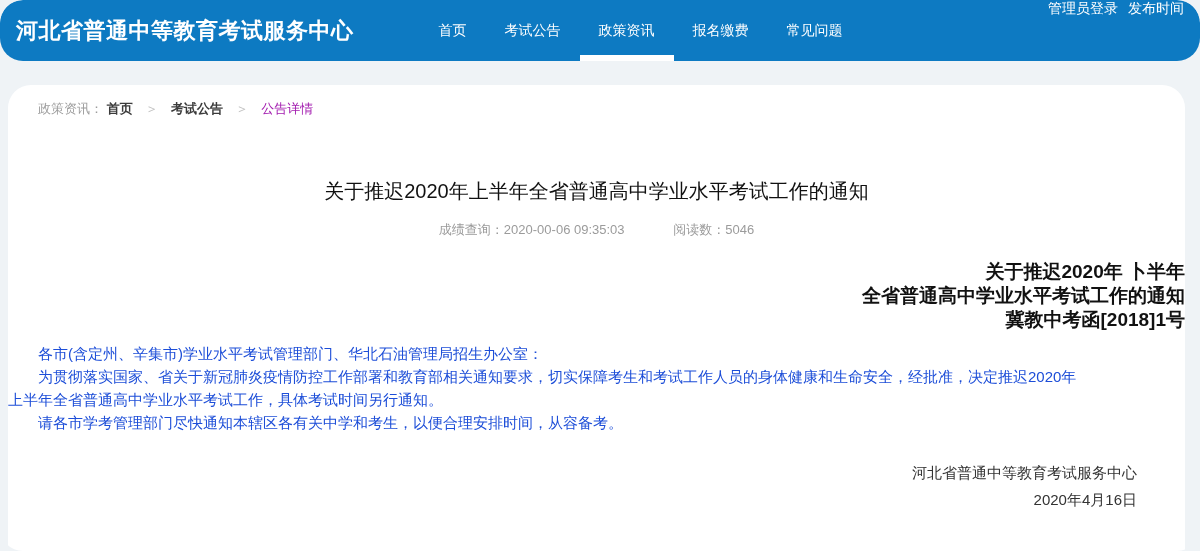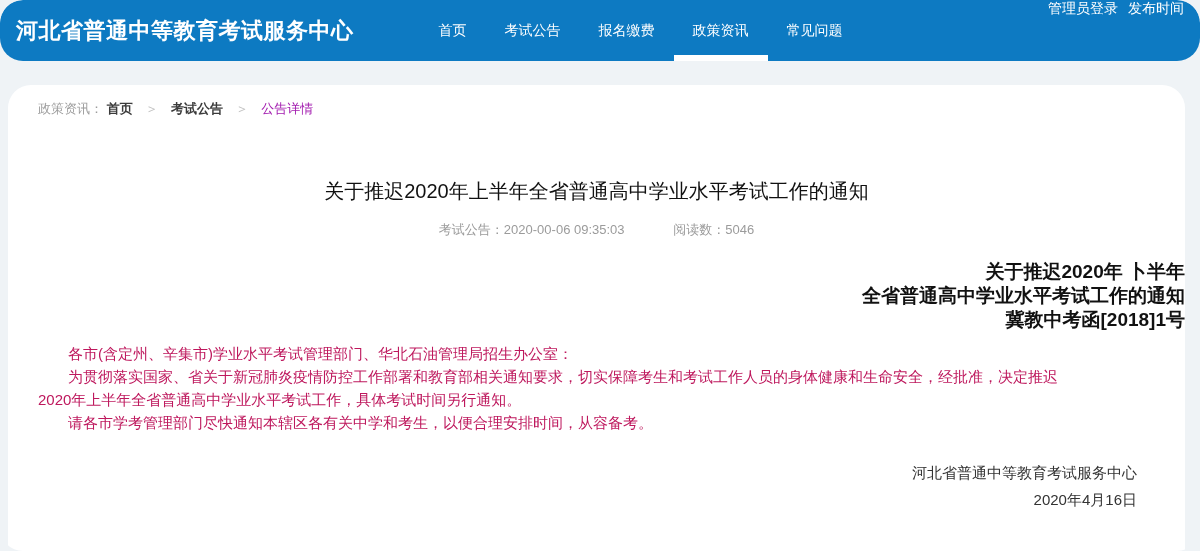--- a/index.html
+++ b/index.html
@@ -96,25 +96,24 @@
     margin-top: 22px;
     text-align: right;
     font-size: 19px;
     line-height: 24px;
     font-weight: bold;
     color: #111;
   }
 
   .article-body {
     margin-top: 10px;
-    padding-left: 30px;
     width: 1075px;
     font-size: 15px;
     line-height: 23px;
-    color: #be185d;
+    color: #1d4ed8;
   }
   .article-body p { text-indent: 2em; }
 
   .signature {
     margin-top: 25px;
     padding-right: 48px;
     text-align: right;
     font-size: 15px;
     line-height: 27px;
     color: #333;
@@ -122,22 +121,22 @@
 </style>
 </head>
 <body>
 
 <div class="header">
   <div class="site-title">河北省普通中等教育考试服务中心</div>
 
   <div class="nav">
     <div class="nav-item">首页</div>
     <div class="nav-item">考试公告</div>
+    <div class="nav-item active">政策资讯</div>
     <div class="nav-item">报名缴费</div>
-    <div class="nav-item active">政策资讯</div>
     <div class="nav-item">常见问题</div>
   </div>
 
   <div class="logins">
     <div class="login-link">管理员登录</div>
     <div class="login-link">发布时间</div>
   </div>
 </div>
 
 <div class="card">
@@ -147,21 +146,21 @@
     <span class="crumb-bold">首页</span>
     <span class="crumb-sep">＞</span>
     <span class="crumb-bold">考试公告</span>
     <span class="crumb-sep">＞</span>
     <span class="crumb-current">公告详情</span>
   </div>
 
   <div class="article-title">关于推迟2020年上半年全省普通高中学业水平考试工作的通知</div>
 
   <div class="article-meta">
-    <span>考试公告：</span><span>2020-00-06 09:35:03</span>
+    <span>成绩查询：</span><span>2020-00-06 09:35:03</span>
     <span class="views">阅读数：</span><span>5046</span>
   </div>
 
   <div class="doc-heading">
     <div>关于推迟2020年 卜半年</div>
     <div>全省普通高中学业水平考试工作的通知</div>
     <div>冀教中考函[2018]1号</div>
   </div>
 
   <div class="article-body">

